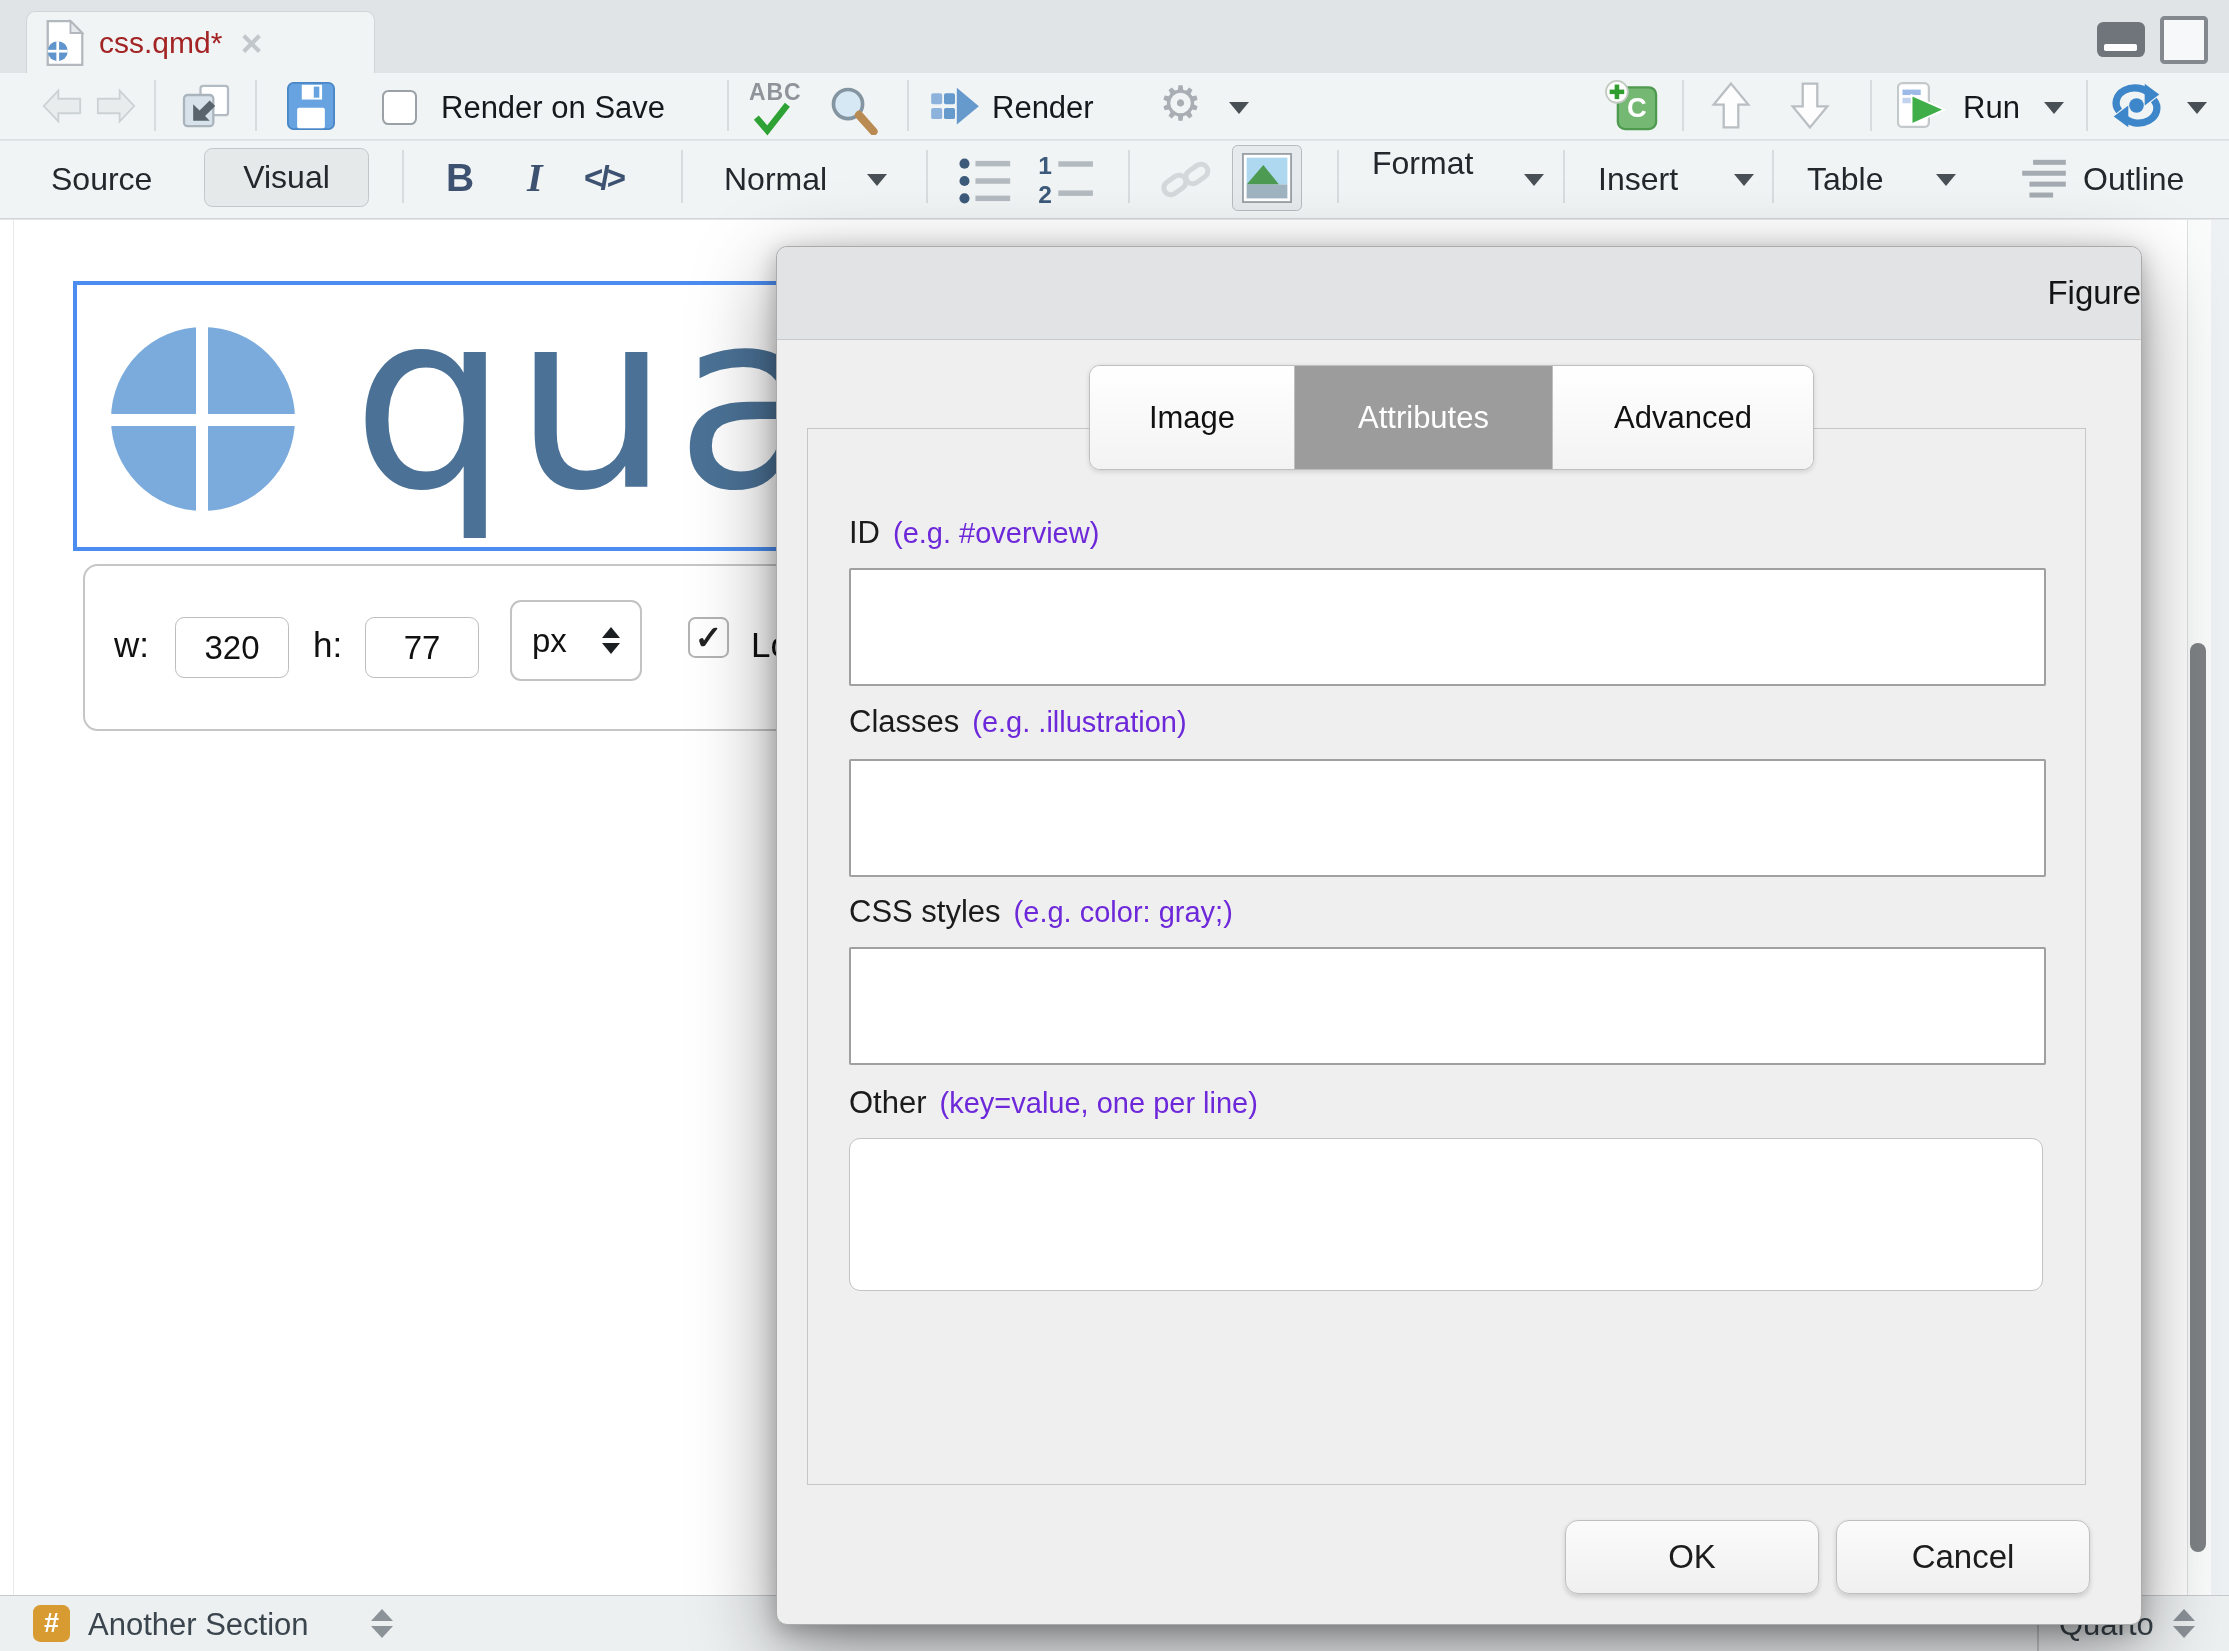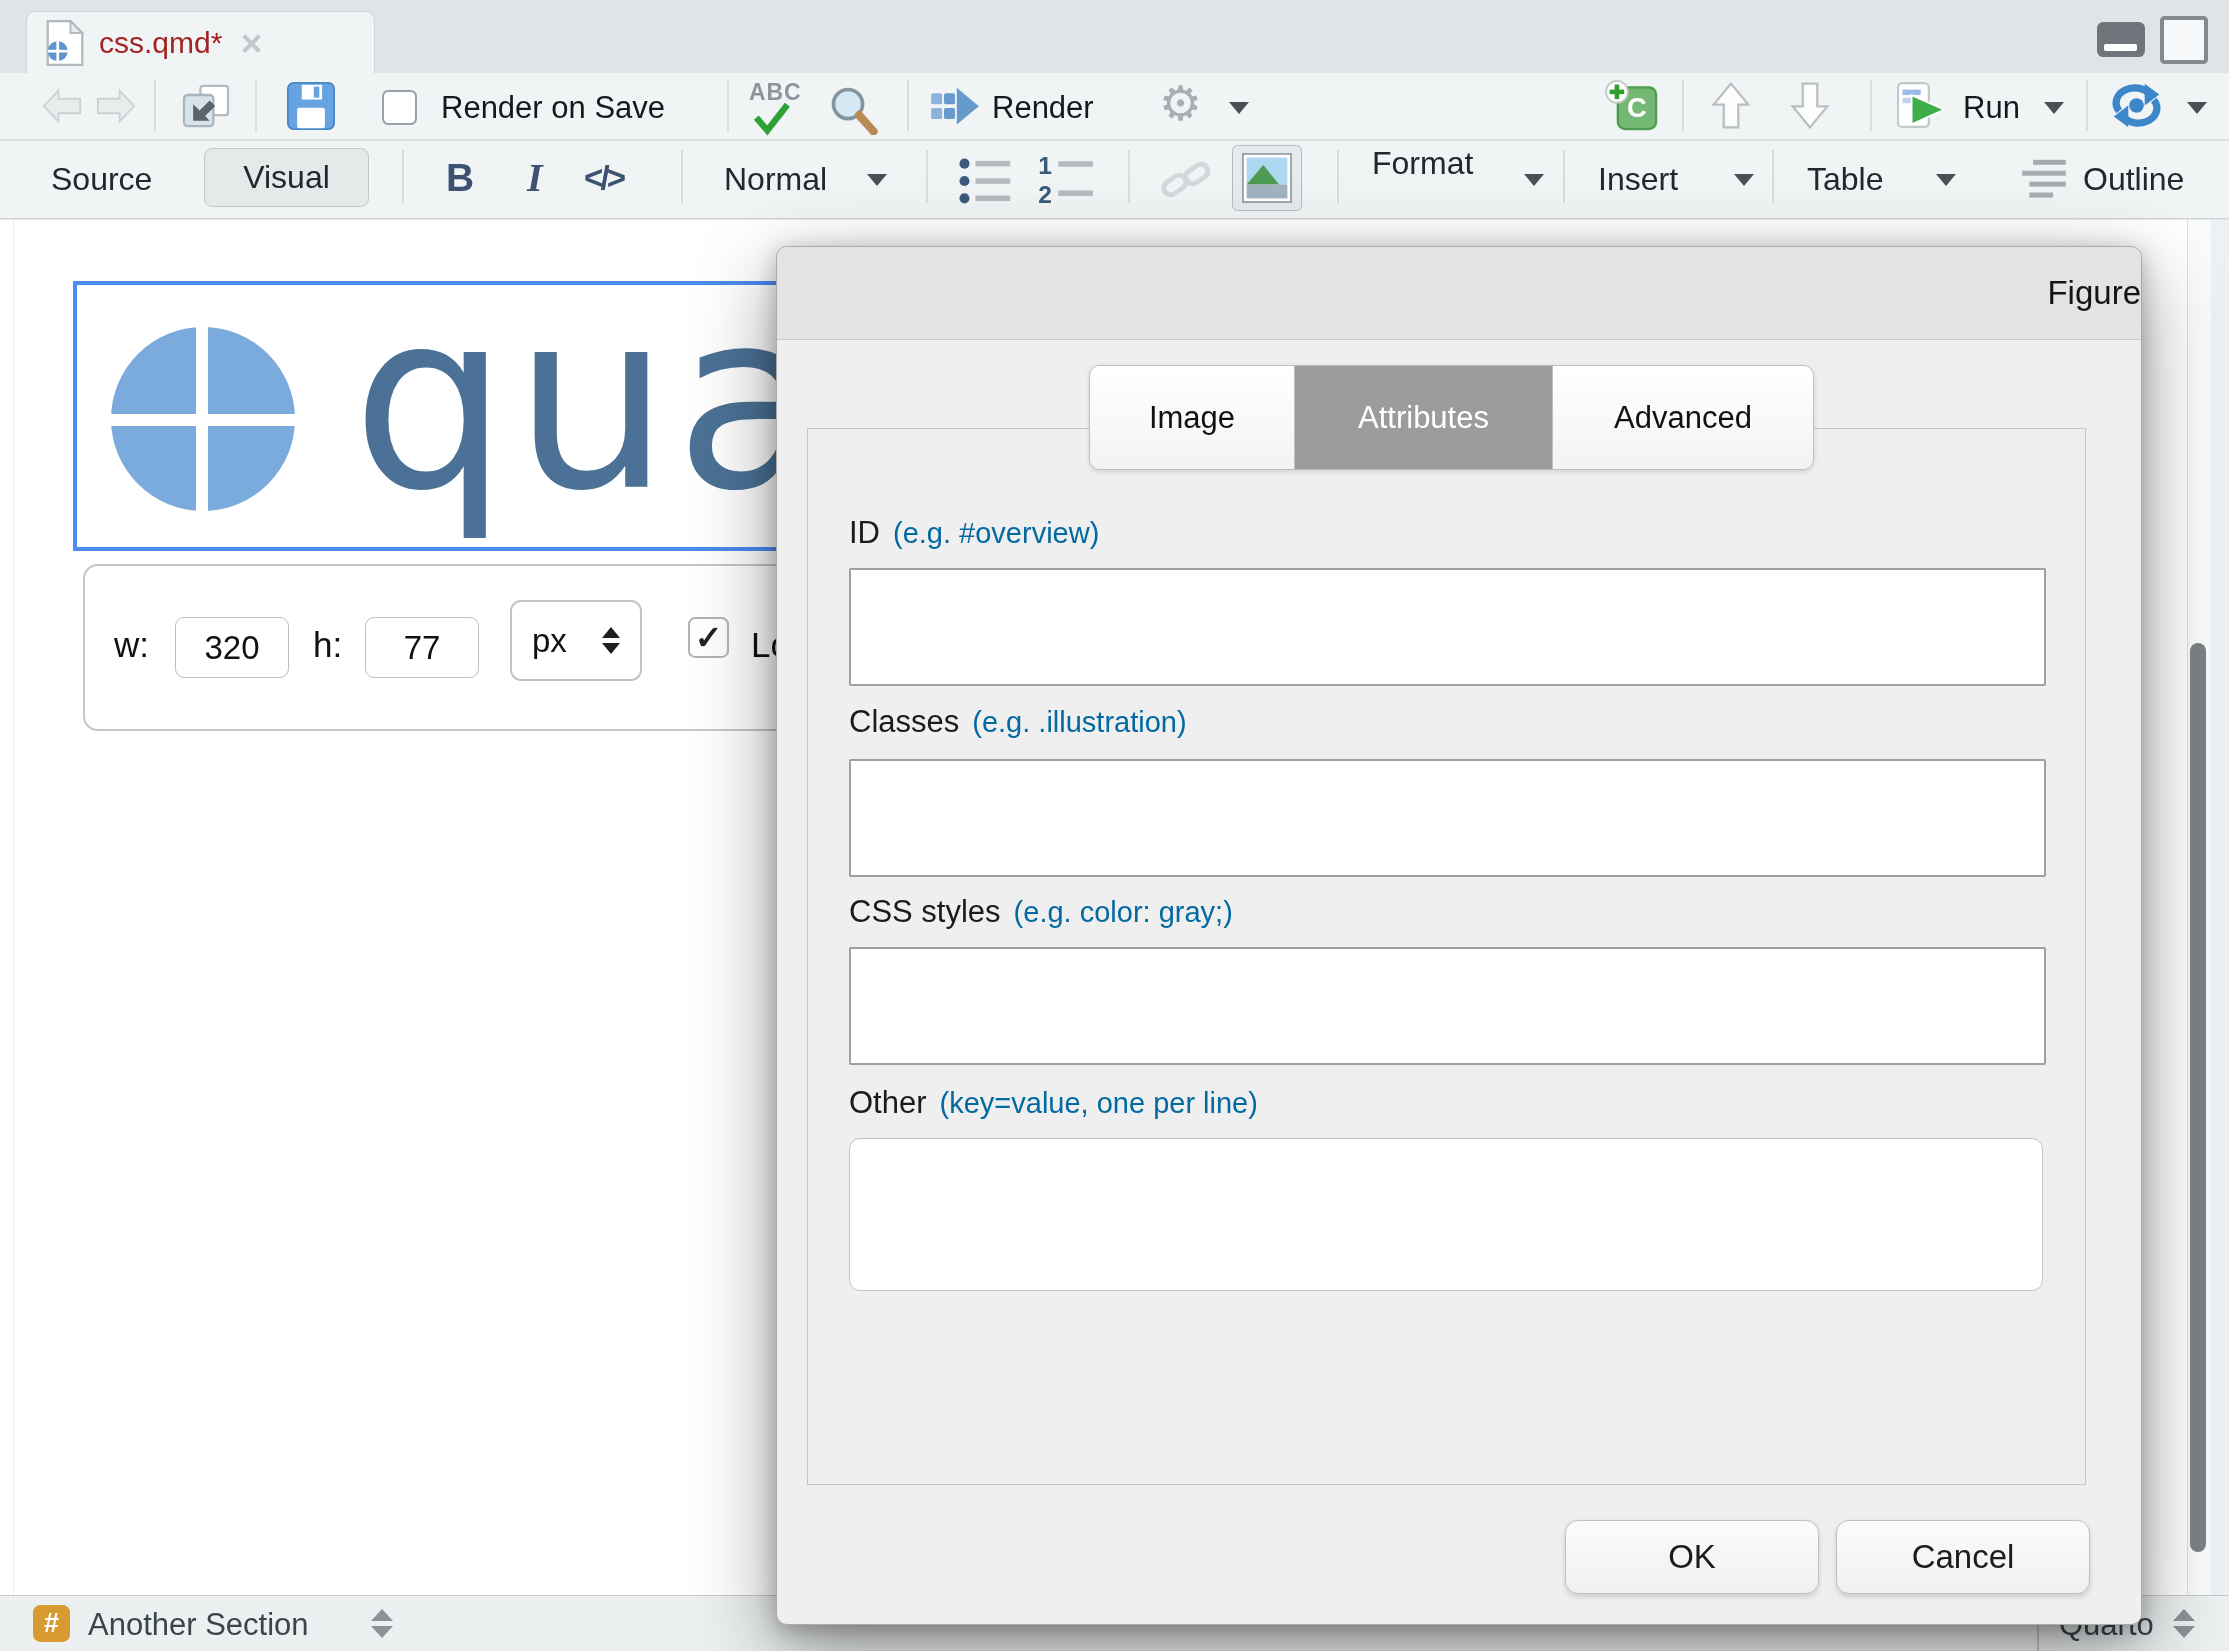--- a/index.html
+++ b/index.html
@@ -72,21 +72,21 @@
                 border-radius:11px 11px 0 0;display:flex;align-items:center;justify-content:flex-end;}
   .dlg-title{font-size:33px;color:#141414;margin-left:33px;}
   .dlg-tabs{left:312px;top:118px;height:103px;display:flex;border:1.8px solid #bfbfbf;border-radius:11px;
             overflow:hidden;background:#fff;z-index:5;box-shadow:0 1.8px 5.5px rgba(0,0,0,.12);}
   .dlg-tab{display:flex;align-items:center;justify-content:center;font-size:31px;color:#111;
            background:linear-gradient(#ffffff,#f3f3f3);}
   .dlg-tab + .dlg-tab{border-left:1.8px solid #bfbfbf;}
   .dlg-tab.active{background:#9c9c9c;color:#fff;}
   .dlg-panel{left:30px;top:181px;width:1277px;height:1055px;border:1.8px solid #c6c6c6;}
   .fld-label{font-size:31px;color:#1b1b1b;white-space:nowrap;}
-  .fld-hint{font-size:29px;color:#0369a1;margin-left:13px;white-space:nowrap;}
+  .fld-hint{font-size:29px;color:#6d28d9;margin-left:13px;white-space:nowrap;}
   .fld-input{background:#fff;border:2.8px solid #a0a0a0;border-radius:1.8px;font-size:29px;color:#222;
              padding:0 14.7px;font-family:"Liberation Sans",sans-serif;outline:none;}
   .fld-textarea{background:#fff;border:1.8px solid #c4c4c4;border-radius:11px;font-size:29px;color:#222;
                 padding:11px 14.7px;font-family:"Liberation Sans",sans-serif;outline:none;resize:none;}
   .dlg-btn{background:linear-gradient(#fbfbfb,#f0f0f0);border:1.8px solid #bfbfbf;border-radius:13px;
            display:flex;align-items:center;justify-content:center;font-size:33px;color:#1c1c1c;
            box-shadow:0 2.8px 5.5px rgba(0,0,0,.15);}
   .flexrow{display:flex;align-items:center;}
 </style>
 </head>

